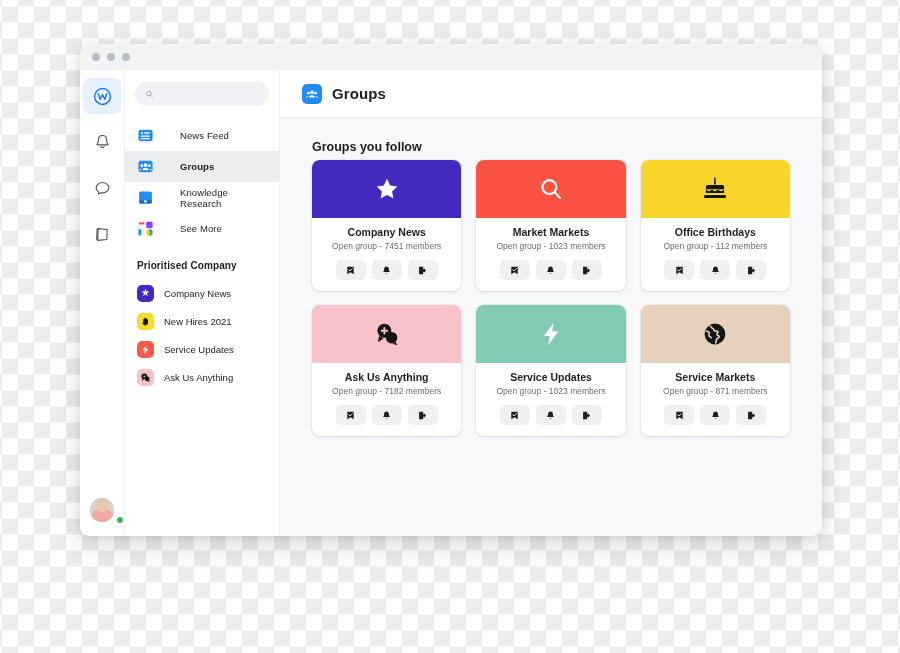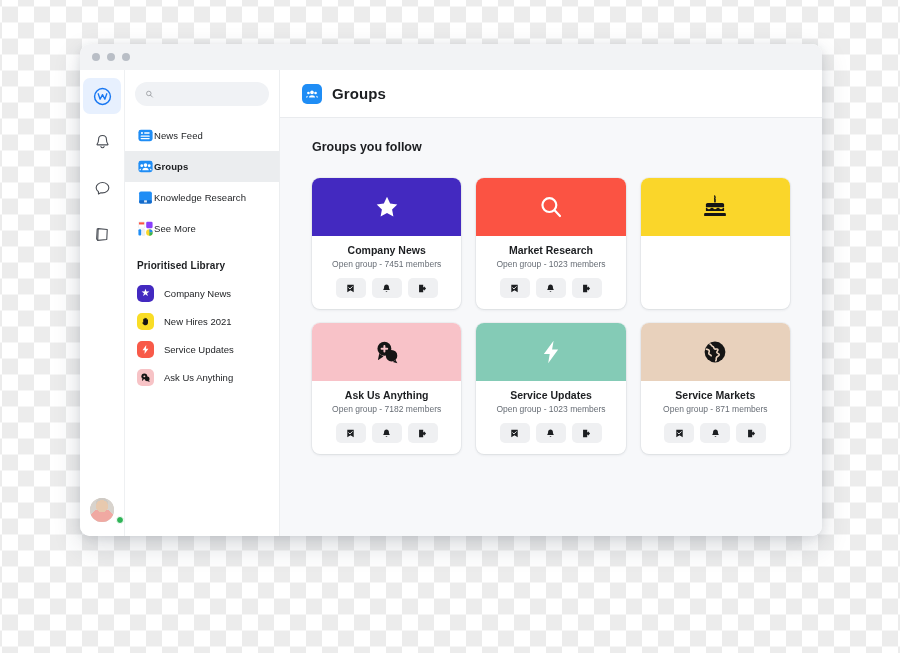--- a/index.html
+++ b/index.html
@@ -111,21 +111,21 @@
   .search input {
     border: 0; background: transparent; outline: none;
     font-size: 9px; color: #43484e; width: 100%;
     font-family: "Liberation Sans", sans-serif;
   }
 
   .nav-item {
     height: 31px;
     display: flex;
     align-items: center;
-    gap: 0;
+    gap: 26px;
     padding: 0 12px;
   }
   .nav-item.active { background: #ebedef; }
   .nav-label { font-size: 9.5px; color: #1c1e21; font-weight: 400; letter-spacing: .1px; }
   .nav-item.active .nav-label { font-weight: 700; }
 
   .ico {
     width: 17px; height: 17px; flex: 0 0 17px;
     border-radius: 4px;
     display: flex; align-items: center; justify-content: center;
@@ -161,21 +161,21 @@
     padding-left: 22px;
   }
   .head-ico {
     width: 20px; height: 20px;
     background: #1f8df5; border-radius: 5px;
     display: flex; align-items: center; justify-content: center;
   }
   .head-title { font-size: 15px; font-weight: 700; color: #1c1e21; letter-spacing: .1px; }
 
   .main-scroll { flex: 1; overflow: hidden; padding: 22px 32px 0 32px; }
-  .sec-h { font-size: 12.5px; font-weight: 700; color: #1c1e21; margin-bottom: 24px; }
+  .sec-h { font-size: 12.5px; font-weight: 700; color: #1c1e21; margin-bottom: 6px; }
   .sec-sub { font-size: 9px; color: #5b6069; margin-bottom: 16px; }
 
   .grid {
     display: grid;
     grid-template-columns: repeat(3, 1fr);
     gap: 14px 15px;
   }
   .card {
     background: #ffffff;
     border-radius: 8px;
@@ -301,21 +301,21 @@
             <rect x="2" y="13" width="4" height="9" rx="1.4" fill="#1f8df5"></rect>
             <rect x="7" y="13" width="4" height="9" rx="1.4" fill="#f0f2f5" stroke="#e4e6eb" stroke-width=".7"></rect>
             <circle cx="17.5" cy="17.5" r="4.6" fill="#fad62a"></circle>
             <path d="M17.5 12.9a4.6 4.6 0 0 1 4.6 4.6h-4.6z" fill="#1f8df5"></path>
             <path d="M17.5 17.5h4.6a4.6 4.6 0 0 1-4.6 4.6z" fill="#2fb457"></path>
           </svg>
         </span>
         <span class="nav-label">See More</span>
       </div>
 
-      <div class="section-title">Prioritised Library</div>
+      <div class="section-title">Prioritised Company</div>
 
       <div class="grp-item">
         <span class="grp-badge" style="background:#4329c0;color:#fff">★</span>
         <span class="grp-label">Company News</span>
       </div>
       <div class="grp-item">
         <span class="grp-badge" style="background:#f9dd26">
           <svg width="11" height="11" viewBox="0 0 24 24">
               <path d="M7 14V7.5a1.3 1.3 0 0 1 2.6 0V12V5.3a1.3 1.3 0 0 1 2.6 0V12V5.8a1.3 1.3 0 0 1 2.6 0V12V8.2a1.3 1.3 0 0 1 2.6 0v6.6c0 3.2-2.2 5.4-5.3 5.4-3.1 0-4.5-1.4-5.5-3.4L5 15.6c-.5-.9.6-2 1.5-1.3z" fill="#151515"></path>
             </svg>
@@ -397,21 +397,21 @@
           </div>
 
           <div class="card">
             <div class="card-cover" style="background:#fb5343">
               <svg class="cover-glyph" viewBox="0 0 24 24">
                 <circle cx="10.5" cy="10.2" r="6.4" fill="none" stroke="#ffffff" stroke-width="2"></circle>
                 <path d="M15.3 15l5 5.3" stroke="#ffffff" stroke-width="2" stroke-linecap="round"></path>
               </svg>
             </div>
             <div class="card-body">
-              <div class="card-name">Market Research</div>
+              <div class="card-name">Market Markets</div>
               <div class="card-meta">Open group - 1023 members</div>
               <div class="card-actions">
                 <span class="act">
                     <svg width="11" height="11" viewBox="0 0 24 24">
                       <path d="M5 4h14v16l-7-4-7 4z" fill="#1c1e21"></path>
                       <path d="M8.2 10.4l2.6 2.6 5-5" fill="none" stroke="#fff" stroke-width="2" stroke-linecap="round" stroke-linejoin="round"></path>
                     </svg>
                   </span>
                 <span class="act">
                     <svg width="11" height="11" viewBox="0 0 24 24">
@@ -432,20 +432,44 @@
           <div class="card">
             <div class="card-cover" style="background:#fad62a">
               <svg class="cover-glyph" viewBox="0 0 24 24">
                 <path d="M11.6 1.8c.6.8.8 1.5.1 2.3" fill="none" stroke="#151515" stroke-width="1.3" stroke-linecap="round"></path>
                 <rect x="11.2" y="4.4" width="1.5" height="3.4" fill="#151515"></rect>
                 <path d="M5.2 8.2h13.6c.9 0 1.6.7 1.6 1.6v2.4H3.6V9.8c0-.9.7-1.6 1.6-1.6z" fill="#151515"></path>
                 <path d="M3.6 12.6c1.4 0 1.4 1.5 2.8 1.5s1.4-1.5 2.8-1.5 1.4 1.5 2.8 1.5 1.4-1.5 2.8-1.5 1.4 1.5 2.8 1.5 1.4-1.5 2.8-1.5v3.2H3.6z" fill="#151515"></path>
                 <path d="M3 17.6h18c.6 0 1 .4 1 1v1.6H2v-1.6c0-.6.4-1 1-1z" fill="#151515"></path>
               </svg>
             </div>
+            <div class="card-body">
+              <div class="card-name">Office Birthdays</div>
+              <div class="card-meta">Open group - 112 members</div>
+              <div class="card-actions">
+                <span class="act">
+                    <svg width="11" height="11" viewBox="0 0 24 24">
+                      <path d="M5 4h14v16l-7-4-7 4z" fill="#1c1e21"></path>
+                      <path d="M8.2 10.4l2.6 2.6 5-5" fill="none" stroke="#fff" stroke-width="2" stroke-linecap="round" stroke-linejoin="round"></path>
+                    </svg>
+                  </span>
+                <span class="act">
+                    <svg width="11" height="11" viewBox="0 0 24 24">
+                      <path d="M12 3c-3.1 0-5.2 2.2-5.2 5.2 0 3.7-1.2 5.3-1.9 6.1-.4.4-.1 1.1.5 1.1h13.2c.6 0 .9-.7.5-1.1-.7-.8-1.9-2.4-1.9-6.1C17.2 5.2 15.1 3 12 3z" fill="#1c1e21"></path>
+                      <path d="M9.9 17.4c.3 1 1.1 1.7 2.1 1.7s1.8-.7 2.1-1.7z" fill="#1c1e21"></path>
+                    </svg>
+                  </span>
+                <span class="act">
+                    <svg width="11" height="11" viewBox="0 0 24 24">
+                      <path d="M4.5 4h9v16h-9z" fill="#1c1e21"></path>
+                      <path d="M15.5 9.2v-2l4.2 4.8-4.2 4.8v-2h-2.6V9.2z" fill="#1c1e21"></path>
+                    </svg>
+                  </span>
+              </div>
+            </div>
           </div>
 
           <div class="card">
             <div class="card-cover" style="background:#f8c2c8">
               <svg class="cover-glyph" viewBox="0 0 24 24">
                 <circle cx="9.6" cy="9" r="6.4" fill="#151515"></circle>
                 <path d="M4.8 13.6 L3.6 19.6 L8.8 16.2z" fill="#151515"></path>
                 <circle cx="16.2" cy="15.4" r="5.3" fill="#151515"></circle>
                 <path d="M19.8 19.2 L21.6 22.4 L17.4 21.2z" fill="#151515"></path>
                 <path d="M9.6 6.4v5.2M7 9h5.2" stroke="#f8c2c8" stroke-width="1.8" stroke-linecap="round"></path>

